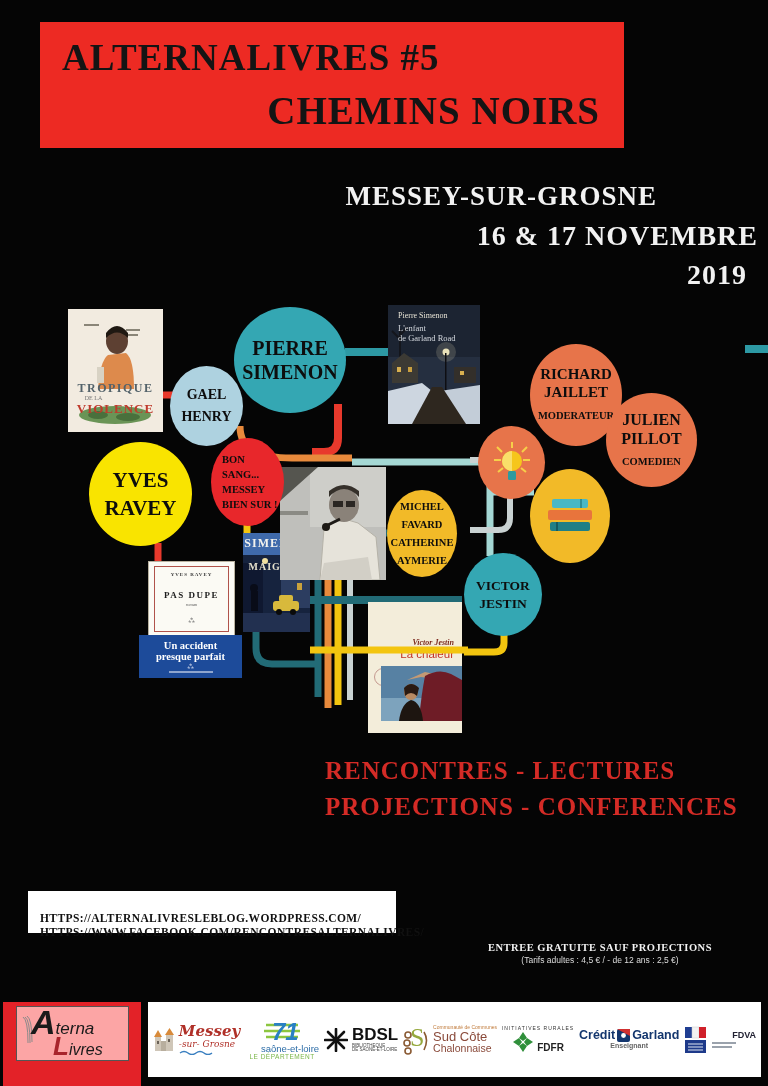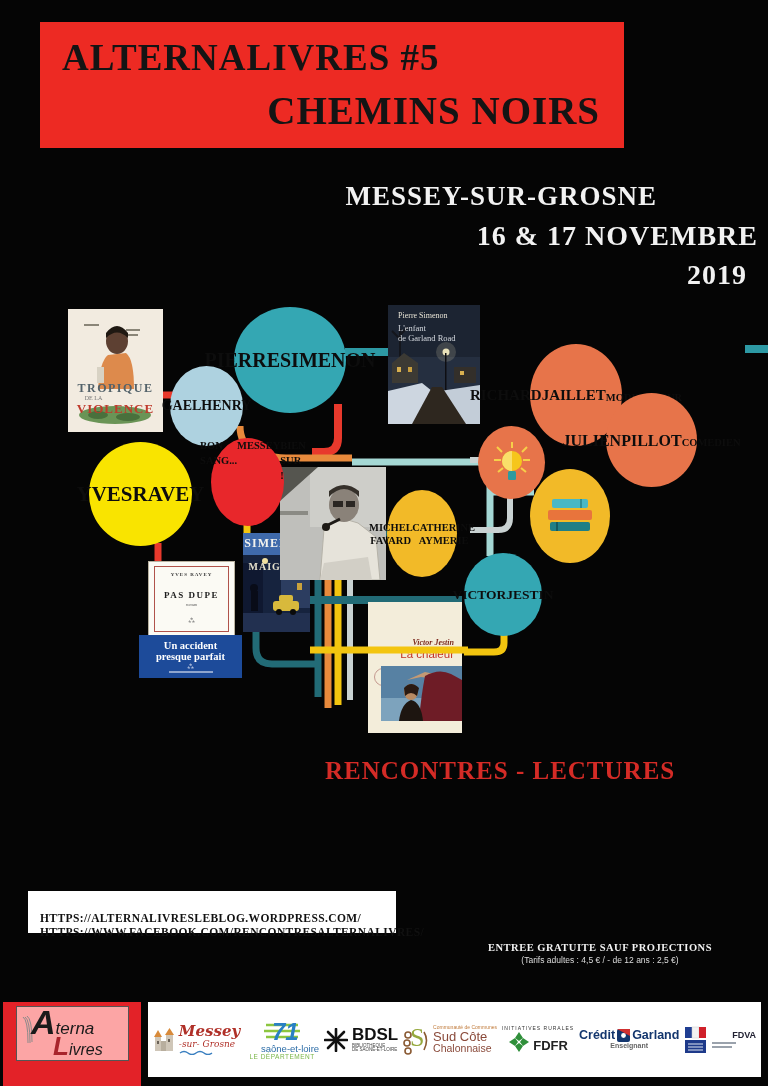--- a/index.html
+++ b/index.html
@@ -1,20 +1,20 @@
 <!DOCTYPE html>
 <html><head>
 <meta charset="utf-8">
 <style>
   html,body{margin:0;padding:0;background:#000;}
   .poster{position:relative;width:768px;height:1086px;background:#050505;overflow:hidden;
           font-family:"Liberation Serif",serif;}
   .abs{position:absolute;}
   .stencil{font-family:"Liberation Serif",serif;font-weight:bold;letter-spacing:1px;}
-  .circle{position:absolute;border-radius:50%;display:flex;flex-direction:row;
+  .circle{position:absolute;border-radius:50%;display:flex;flex-direction:column;
           align-items:center;justify-content:center;text-align:center;color:#0d0d0d;
           font-family:"Liberation Serif",serif;font-weight:bold;z-index:5;}
   .book{position:absolute;z-index:3;}
   .book svg{position:absolute;left:0;top:0;}
   .ctext{position:absolute;width:100%;text-align:center;z-index:2;}
   .whiteline{color:#f2f2f2;position:absolute;}
   .footer-band{position:absolute;background:#fff;display:flex;align-items:center;
                justify-content:space-evenly;font-family:"Liberation Sans",sans-serif;}
   .logo{display:flex;align-items:center;gap:4px;}
   .logocol{display:flex;flex-direction:column;align-items:center;line-height:1.05;}
@@ -219,31 +219,32 @@
   <div class="circle" style="left:530px;top:469px;width:80px;height:94px;background:#f2ba28;">
     <svg width="52" height="42" viewBox="0 0 52 42">
       <rect x="8" y="4" width="36" height="9" rx="2" fill="#49b8c4"></rect>
       <line x1="37" y1="4" x2="37" y2="13" stroke="#2e8e96" stroke-width="2"></line>
       <rect x="4" y="15" width="44" height="10" rx="2" fill="#e8743c"></rect>
       <rect x="6" y="27" width="40" height="9" rx="2" fill="#1f7f86"></rect>
       <line x1="13" y1="27" x2="13" y2="36" stroke="#145a60" stroke-width="2"></line>
     </svg>
   </div>
 
-  <div class="circle" style="left:387px;top:490px;width:70px;height:87px;background:#f2ba28;font-size:10.5px;line-height:13px;">
+  <div class="circle" style="left:387px;top:490px;width:70px;height:87px;background:#f2ba28;font-size:10.5px;line-height:18px;">
     <span>MICHEL FAVARD</span>
     <span style="text-align:center;">CATHERINE AYMERIE</span>
   </div>
 
   <div class="circle" style="left:464px;top:553px;width:78px;height:83px;background:#34a7b3;font-size:13.5px;line-height:18px;">
     <span>VICTOR</span>
     <span>JESTIN</span>
   </div>
 
   <div class="abs stencil" style="left:325px;top:757px;font-size:25px;color:#d42b26;z-index:2;">RENCONTRES - LECTURES</div>
+  <div class="abs stencil" style="left:325px;top:793px;font-size:25px;color:#d42b26;z-index:2;">PROJECTIONS - CONFERENCES</div>
 
   <div class="abs" style="left:28px;top:891px;width:368px;height:42px;background:#fff;box-sizing:border-box;padding:20px 0 0 12px;z-index:2;">
     <div class="stencil" style="font-size:11.5px;color:#111;line-height:14px;letter-spacing:0.4px;">HTTPS://ALTERNALIVRESLEBLOG.WORDPRESS.COM/</div>
     <div class="stencil" style="font-size:11.5px;color:#111;line-height:14px;letter-spacing:0.4px;">HTTPS://WWW.FACEBOOK.COM/RENCONTRESALTERNALIVRES/</div>
   </div>
 
   <div class="abs" style="left:468px;top:942px;width:264px;text-align:center;color:#f2f2f2;z-index:2;">
     <div class="stencil" style="font-size:10.5px;letter-spacing:0.5px;">ENTREE GRATUITE SAUF PROJECTIONS</div>
     <div style="font-size:8.5px;font-family:'Liberation Sans',sans-serif;color:#ddd;margin-top:2px;">(Tarifs adultes : 4,5 € / - de 12 ans : 2,5 €)</div>
   </div>
@@ -333,21 +334,21 @@
       <span style="font-size:5px;color:#333;letter-spacing:1px;">INITIATIVES RURALES</span>
       <div style="display:flex;align-items:flex-end;gap:3px;">
         <svg width="22" height="22" viewBox="0 0 22 22">
           <g fill="#2f8f3a">
             <path d="M11 1 L15 7 L11 10 L7 7 Z"></path>
               <path d="M21 11 L15 15 L12 11 L15 7 Z"></path>
             <path d="M11 21 L7 15 L11 12 L15 15 Z"></path>
               <path d="M1 11 L7 7 L10 11 L7 15 Z"></path>
           </g>
         </svg>
-        <span style="font-size:13px;font-weight:bold;color:#222;">FDFR</span>
+        <span style="font-size:10px;font-weight:bold;color:#222;">FDFR</span>
       </div>
     </div>
 
     <div class="logocol">
       <div style="display:flex;align-items:center;gap:2px;">
         <span style="font-size:12.5px;font-weight:bold;color:#13366e;">Crédit</span>
         <svg width="13" height="13" viewBox="0 0 13 13">
           <rect width="13" height="13" rx="2" fill="#13366e"></rect>
           <polygon points="0,0 13,0 13,7" fill="#d03030"></polygon>
           <circle cx="6.5" cy="6.5" r="2.4" fill="#fff"></circle>

